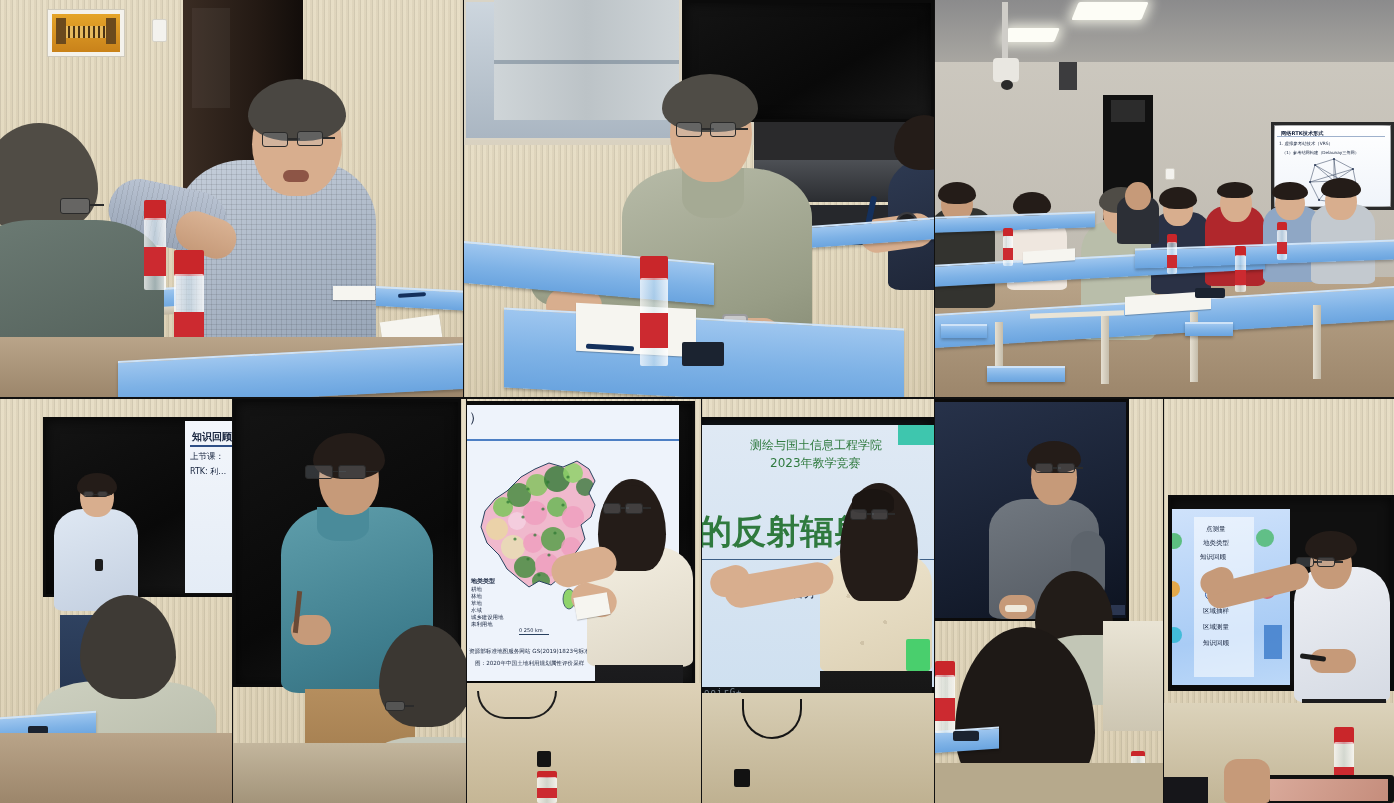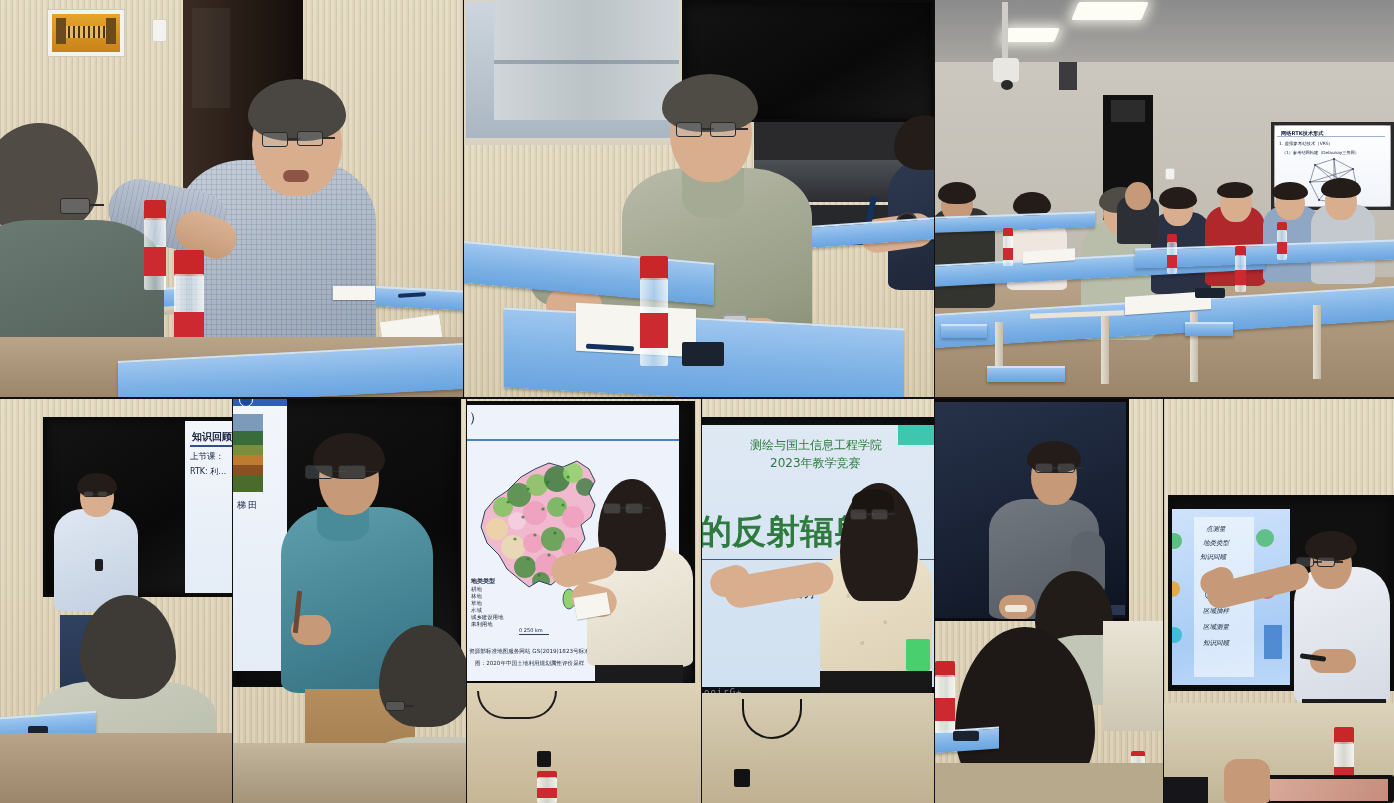--- a/index.html
+++ b/index.html
@@ -357,29 +357,20 @@
       <div class="desk" style="left:160px;top:370px;width:72px;height:24px;transform:skewY(-4deg);"></div>
       <div class="phone" style="left:28px;top:327px;width:20px;height:8px;"></div>
       <div class="floor" style="height:70px;"></div>
     </div>
   </div>
 
   <div class="panel" style="left:233px;top:399px;width:233px;height:404px;">
     <div class="scene">
       <div class="wall-slat"></div>
       <div class="screen-dark" style="left:0;top:0;width:228px;height:288px;"></div>
-      <div class="slide" style="left:0;top:0;width:54px;height:272px;">
-        <div style="position:absolute;left:0;top:0;width:54px;height:7px;background:#2f5fae;"></div>
-        <div style="position:absolute;left:6px;top:-6px;width:14px;height:14px;border-radius:50%;background:#1d4c96;border:1.2px solid #fff;"></div>
-        <div style="position:absolute;left:0;top:15px;width:30px;height:78px;
-                    background:
-                      linear-gradient(180deg,#7c9bb8 0 22%,#3a6b3b 22% 40%, #7a8f3b 40% 52%,
-                                      #c07c2e 52% 66%, #8a4f22 66% 80%, #4b6b2c 80% 100%);"></div>
-        <div class="cn cn-dark" style="position:absolute;left:4px;top:100px;font-size:9px;letter-spacing:2px;">梯田</div>
-      </div>
 
       <div class="torso" style="left:48px;top:108px;width:152px;height:186px;background:linear-gradient(160deg,#5f9eab,#3f7e8e 70%,#366f7e);"></div>
       <div style="position:absolute;left:84px;top:108px;width:52px;height:34px;background:#4a8b9a;border-radius:0 0 40% 40%;"></div>
       <div class="head skin-d" style="left:86px;top:42px;width:60px;height:74px;"></div>
       <div class="hair" style="left:80px;top:34px;width:72px;height:46px;"></div>
       <div class="glasses" style="left:72px;top:66px;width:28px;height:14px;"></div>
       <div class="glasses" style="left:105px;top:66px;width:28px;height:14px;"></div>
       <div class="arm skin-d" style="left:58px;top:216px;width:40px;height:30px;"></div>
       <div style="position:absolute;left:62px;top:192px;width:5px;height:42px;background:#6a4a36;transform:rotate(6deg);"></div>
       <div style="position:absolute;left:72px;top:290px;width:110px;height:114px;background:linear-gradient(180deg,#b58e5e,#9a7547);"></div>
@@ -567,21 +558,21 @@
           <div class="label"></div>
       </div>
       <div class="floor" style="height:40px;background:#b6a98c;"></div>
     </div>
   </div>
 
   <div class="panel" style="left:1164px;top:399px;width:230px;height:404px;">
     <div class="scene">
       <div class="wall-slat"></div>
       <div class="screen-dark" style="left:4px;top:96px;width:226px;height:196px;background:#101010;"></div>
-      <div class="slide-blue" style="left:8px;top:110px;width:118px;height:176px;font-style:italic;">
+      <div class="slide-blue" style="left:8px;top:110px;width:118px;height:176px;">
         <div style="position:absolute;inset:0;">
           <div class="map-blob" style="left:-6px;top:24px;width:16px;height:16px;background:#49b86a;opacity:.85;"></div>
           <div class="map-blob" style="left:-8px;top:72px;width:16px;height:16px;background:#eaa02c;opacity:.85;"></div>
           <div class="map-blob" style="left:-6px;top:118px;width:16px;height:16px;background:#2fb8d4;opacity:.85;"></div>
           <div class="map-blob" style="left:84px;top:20px;width:18px;height:18px;background:#49b86a;opacity:.8;"></div>
           <div class="map-blob" style="left:86px;top:72px;width:18px;height:18px;background:#d95c5c;opacity:.8;"></div>
           <div style="position:absolute;left:92px;top:116px;width:18px;height:34px;background:#3a79c9;opacity:.8;"></div>
         </div>
         <div style="position:absolute;left:22px;top:8px;width:60px;height:160px;background:rgba(255,255,255,.55);"></div>
         <div class="cn cn-dark" style="position:absolute;left:34px;top:16px;font-size:6.5px;">点测量</div>

